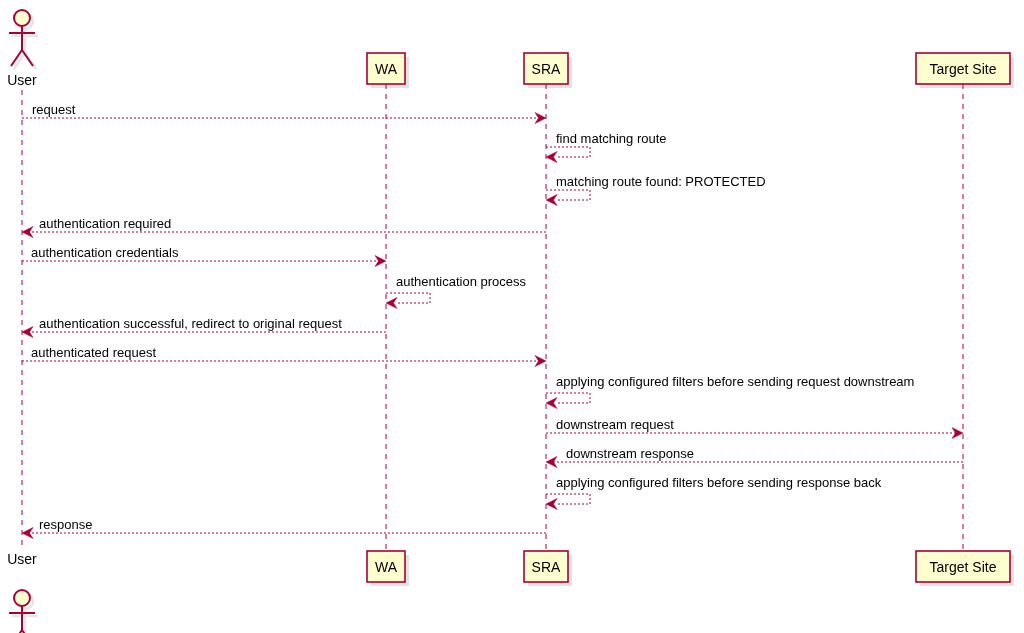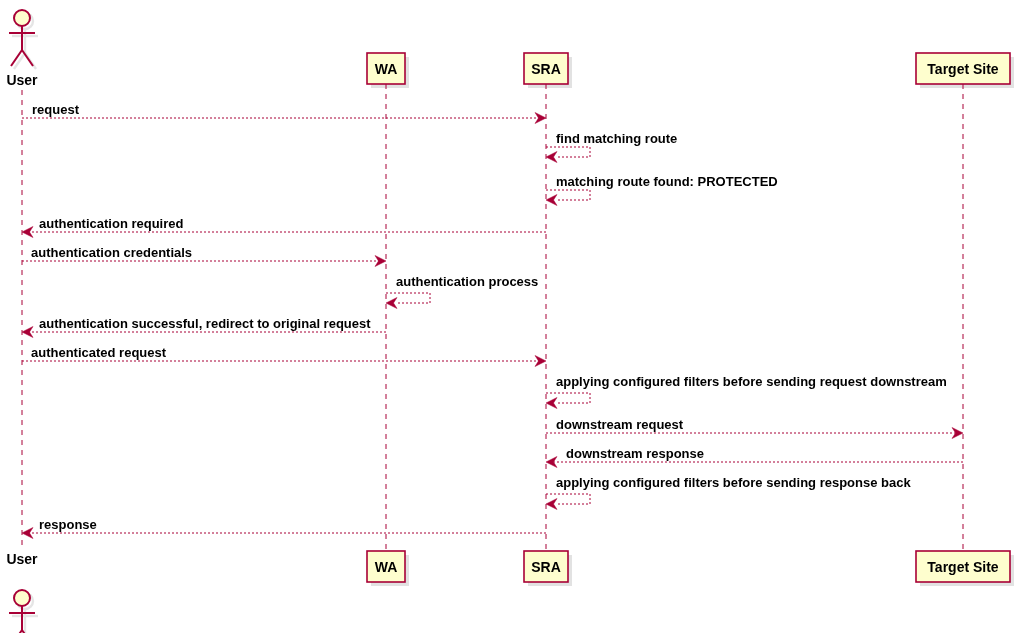--- a/index.html
+++ b/index.html
@@ -10,21 +10,20 @@
   body {
     width: 1024px;
     height: 633px;
     font-family: "Liberation Sans", "DejaVu Sans", sans-serif;
     overflow: hidden;
   }
   #diagram-root {
     position: relative;
     width: 1024px;
     height: 633px;
-    font-weight: bold;
   }
   svg.seq {
     display: block;
     width: 1024px;
     height: 633px;
   }
   text.msg-label {
     font-family: "Liberation Sans", "DejaVu Sans", sans-serif;
     font-size: 13px;
     fill: #000000;

